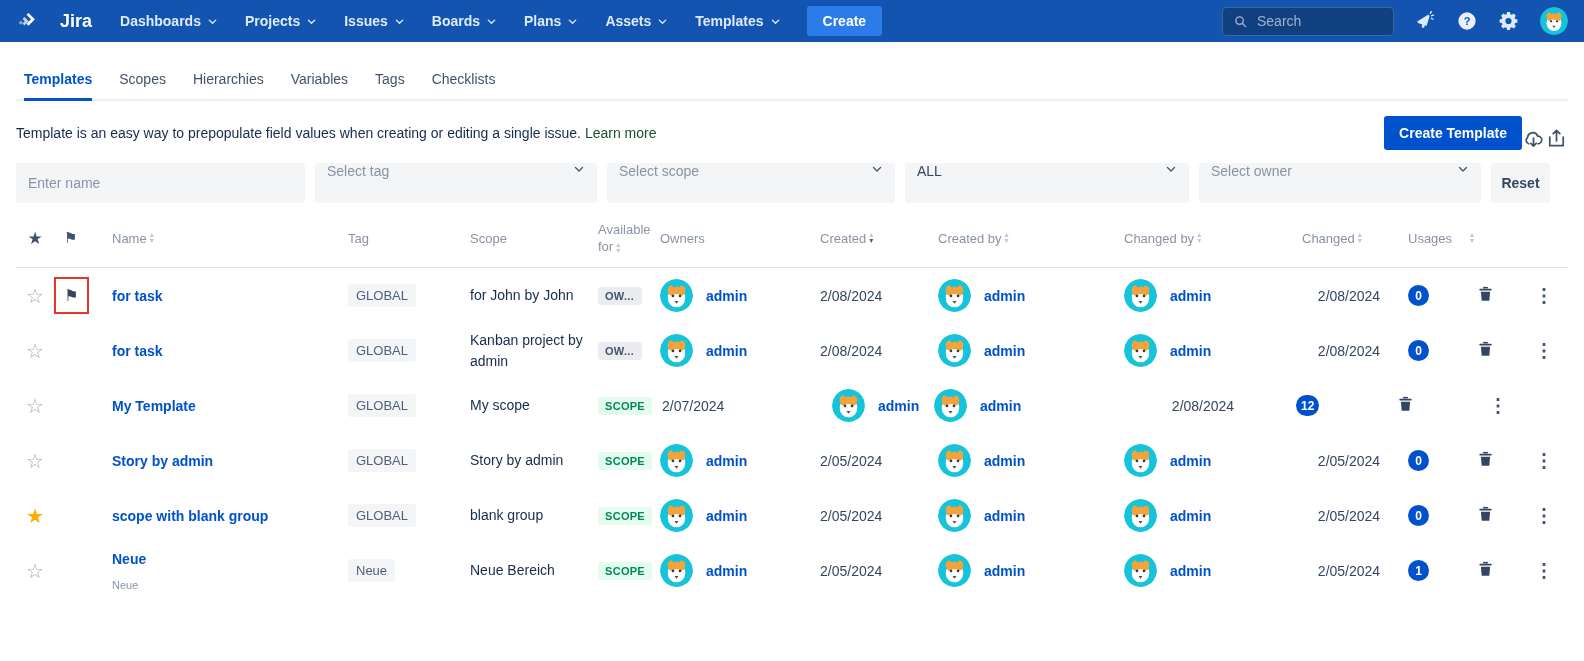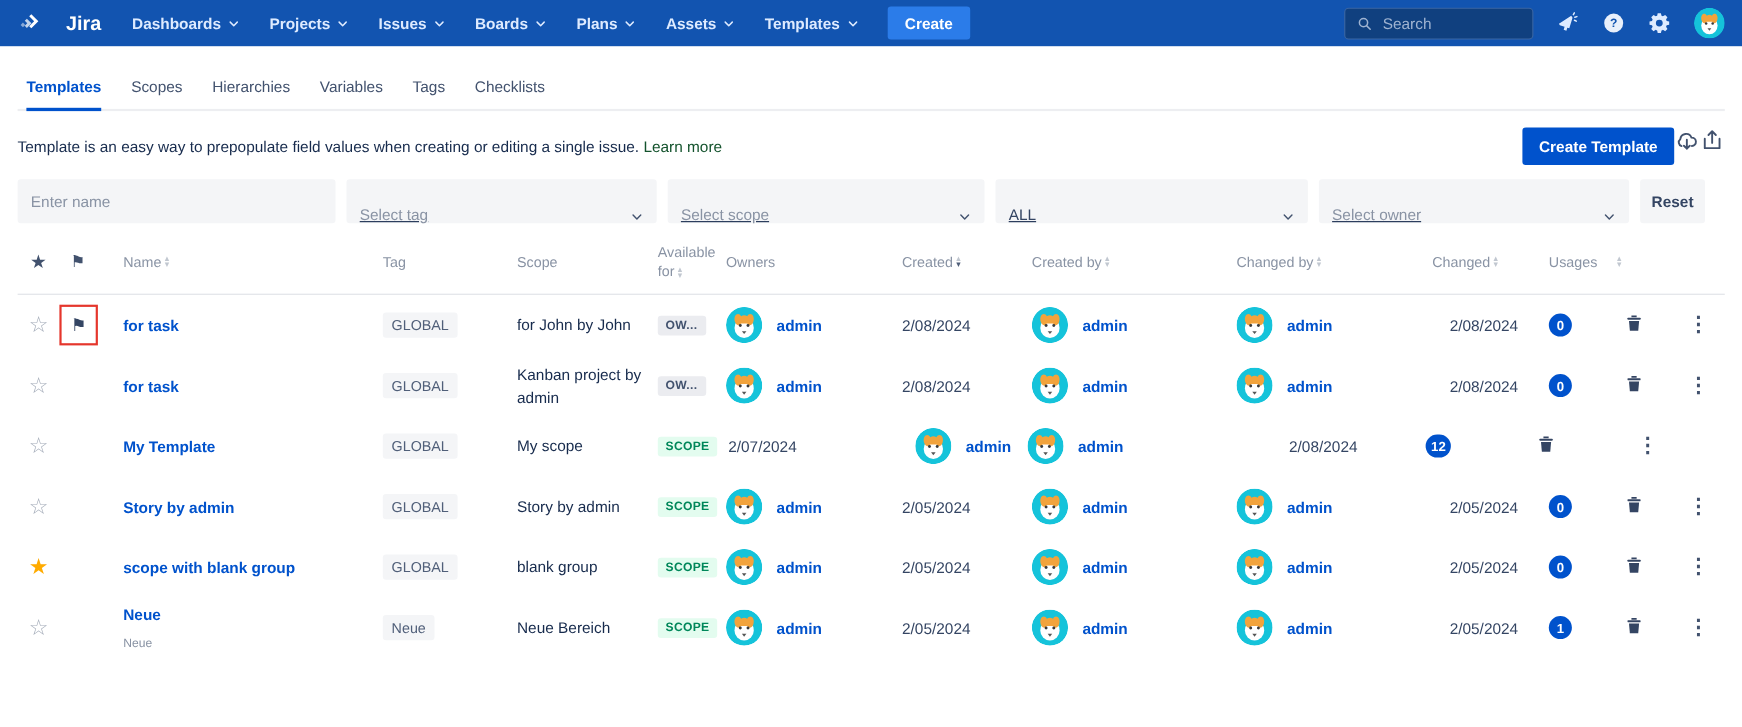--- a/index.html
+++ b/index.html
@@ -27,31 +27,31 @@
   
   .main { padding:0 16px; }
   .page-title { font-size:29px; font-weight:700; color:#172B4D; margin:21px 0 0 8px; }
   .tabs { display:flex; gap:27px; margin-top:29px; padding-left:8px; border-bottom:2px solid #EDEEF1; }
   .tab { font-size:14px; color:#42526E; padding-bottom:11px; cursor:pointer; }
   .tab.active { color:#0052CC; font-weight:600; border-bottom:3px solid #0052CC; margin-bottom:-2px; }
 
   .desc-row { display:flex; align-items:center; margin-top:15px; }
   .desc { font-size:14px; color:#172B4D; }
   .desc a { color:#14532d; text-decoration:none; }
-  .desc-actions { margin-left:auto; display:flex; align-items:flex-start; }
+  .desc-actions { margin-left:auto; display:flex; align-items:flex-end; }
   .create-template { background:#0052CC; color:#fff; border:none; border-radius:3px; padding:9px 15px;
                      font-size:14px; font-weight:600; font-family:inherit; cursor:pointer; }
   .tool-icon { width:23px; height:23px; display:inline-flex; color:#42526E; cursor:pointer; }
 
   
   .filters { display:flex; gap:10px; margin-top:13px; }
   .f-field { height:40px; background:#F4F5F7; border:none; border-radius:3px; font-size:14px; }
   input.f-field { padding:0 12px; width:289px; color:#172B4D; font-family:inherit; outline:none; }
   input.f-field::placeholder { color:#8993A4; }
-  .f-select { display:flex; align-items:flex-end; justify-content:space-between; padding:0 12px; cursor:pointer;text-decoration:underline; }
+  .f-select { display:flex; align-items:flex-start; justify-content:space-between; padding:0 12px; cursor:pointer; }
   .f-select .ph { color:#8993A4; }
   .f-select .val { color:#344563; }
   .f-select .chev { width:12px; height:12px; display:inline-flex; color:#42526E; }
   .w-tag{width:282px;} .w-scope{width:288px;} .w-all{width:284px;} .w-owner{width:282px;}
   .reset-btn { width:59px; background:#F4F5F7; border:none; border-radius:3px; color:#344563;
                font-size:14px; font-weight:600; font-family:inherit; cursor:pointer; }
 
   
   .grid { display:grid; grid-template-columns:38px 46px 238px 120px 130px 62px 158px 106px 190px 180px 112px 80px 44px 1fr; align-items:center; }
   .thead { margin-top:8px; padding:10px 0 12px; color:#8993A4; font-size:13px; border-bottom:1px solid #DFE1E6; }

